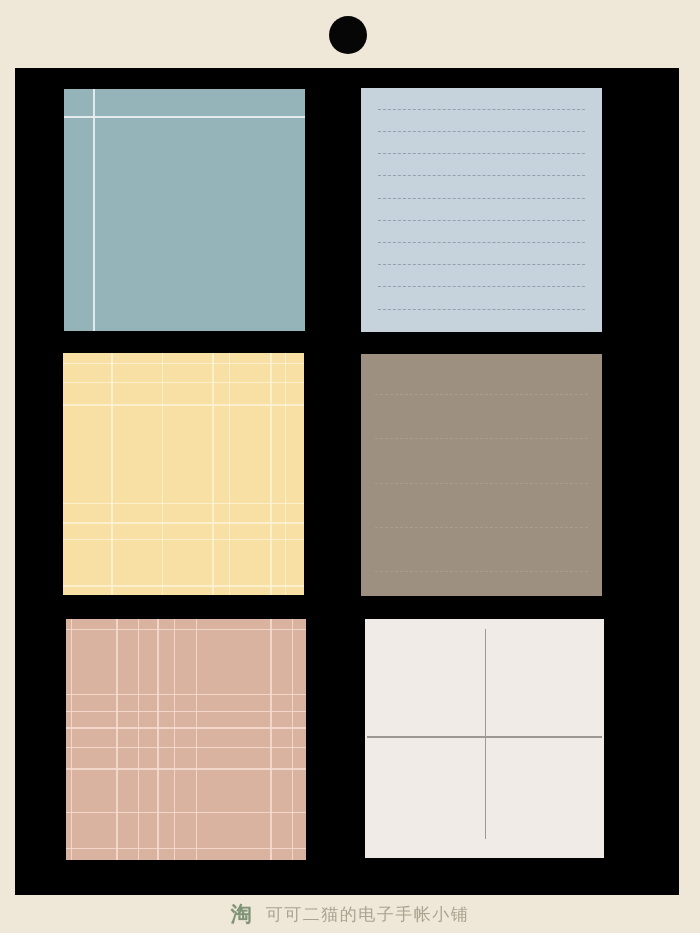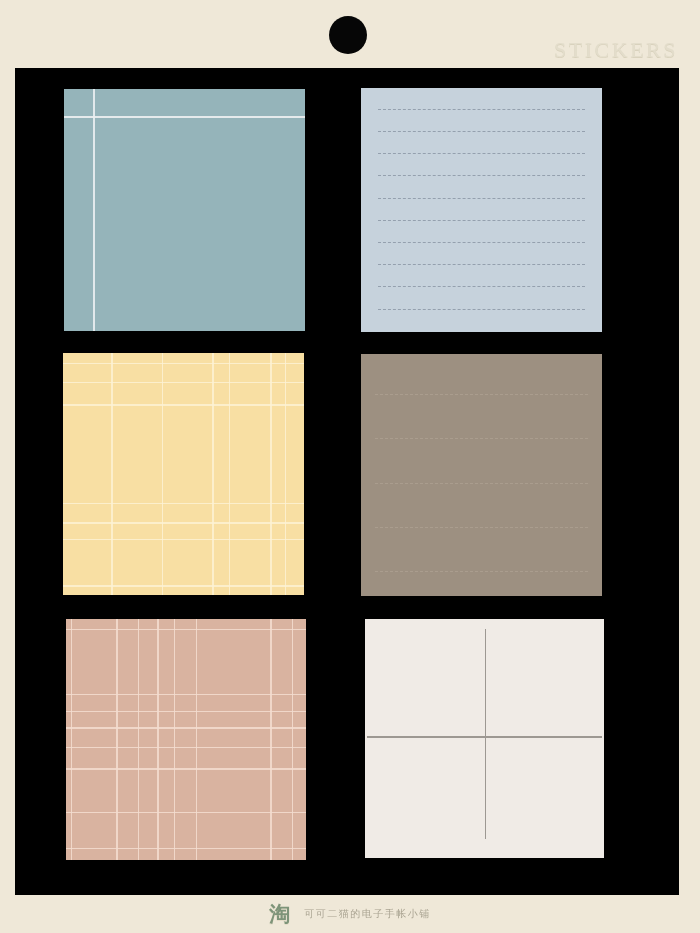--- a/index.html
+++ b/index.html
@@ -185,33 +185,32 @@
   .taobao-logo {
     font-family: "DejaVu Sans", sans-serif;
     font-size: 21px;
     font-weight: 700;
     color: #7e9479;
     line-height: 1;
     text-shadow: 0 1px 0 #e4dcc8;
   }
   .shop-name {
     font-family: "DejaVu Sans", sans-serif;
-    font-size: 10px;
+    font-size: 17px;
     letter-spacing: 1.5px;
     color: #a9a391;
     line-height: 1;
     text-align: right;
   }
 </style>
 </head>
 <body>
 
 <div class="header">
   <div class="punch-hole"></div>
-  <div class="header-title">STICKERS</div>
 </div>
 
 <div class="board">
 
   <div class="sticker sticker-teal">
     <div class="teal-vline"></div>
     <div class="teal-hline"></div>
   </div>
 
   <div class="sticker sticker-blue" id="blue-sticker">

